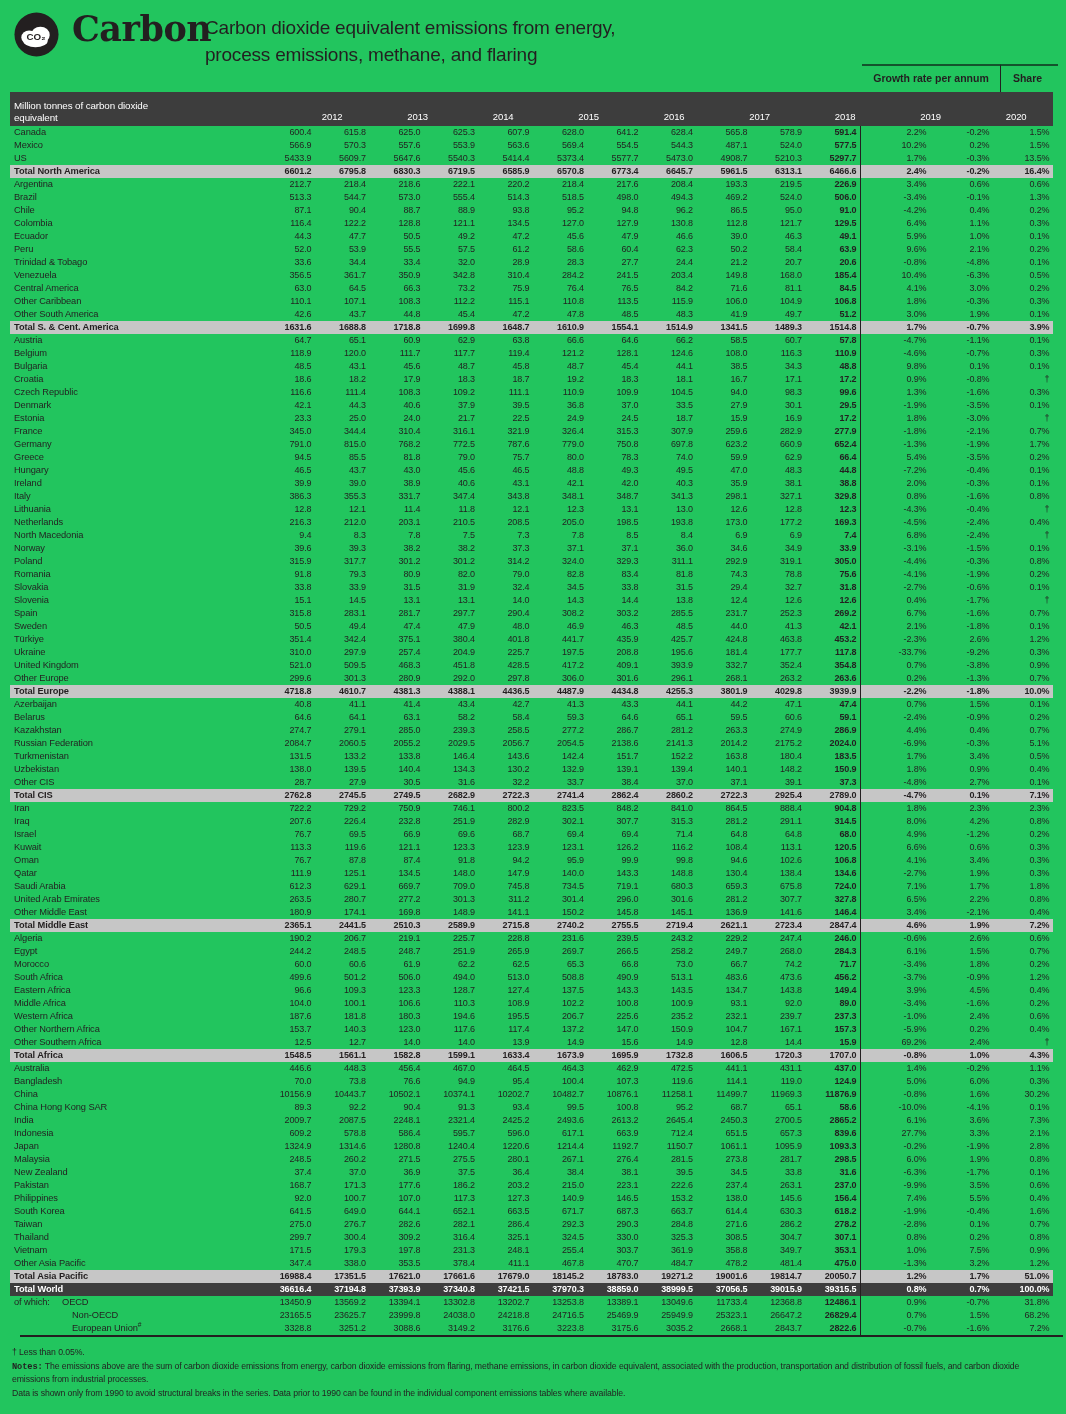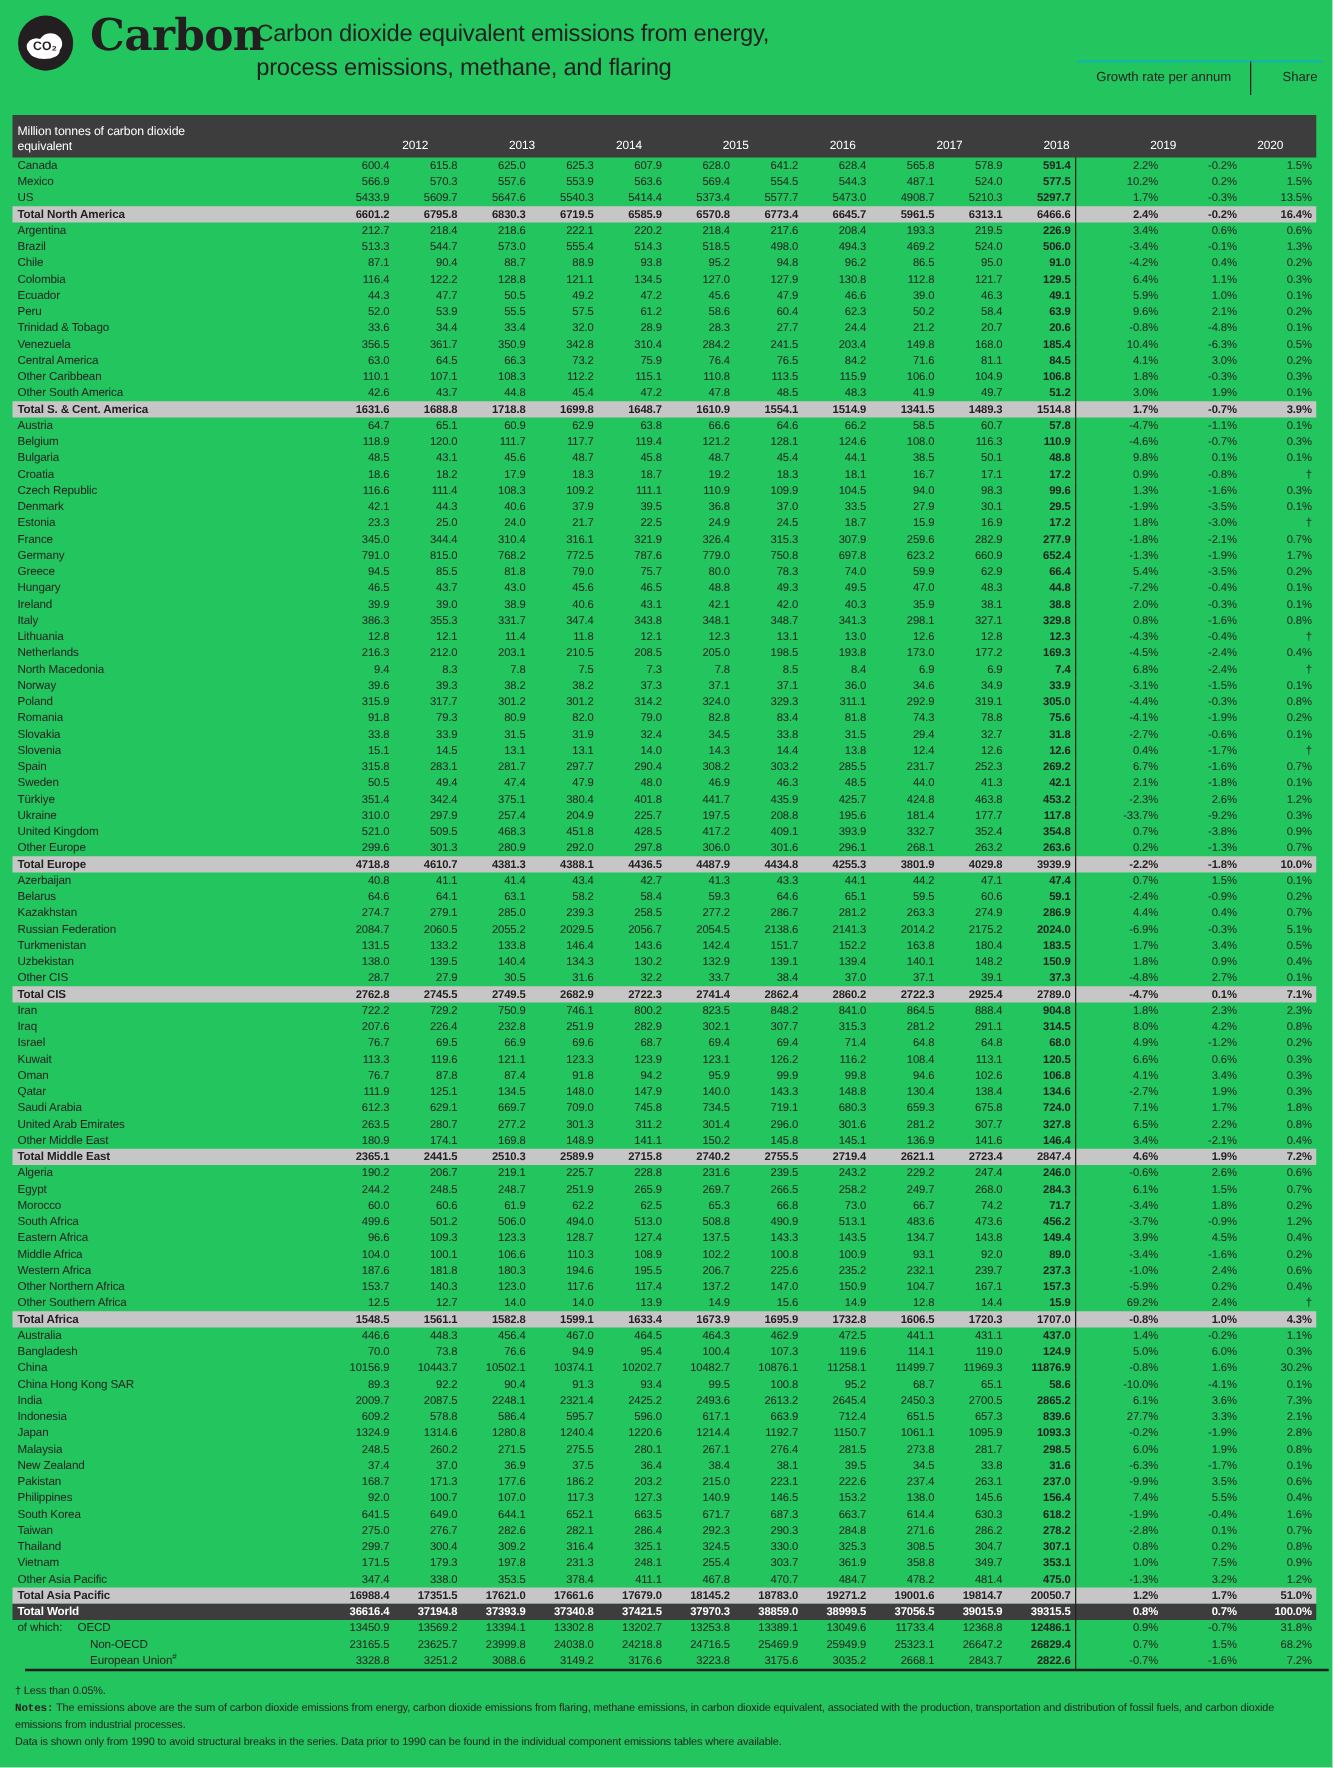--- a/index.html
+++ b/index.html
@@ -13,25 +13,25 @@
   .logo { position:absolute; left:13px; top:11px; width:47px; height:47px; }
   .brand {
     position:absolute; left:72px; top:8px;
     font-family:"DejaVu Serif", serif; font-weight:bold; font-size:35px; letter-spacing:-0.5px;
   }
   .subtitle {
     position:absolute; left:205px; top:14px;
     font-size:19px; font-weight:500; line-height:27px; letter-spacing:-0.2px;
   }
   .hdr-box {
-    position:absolute; top:48px; height:28px; border-top:2px solid #14b8a6;
-    font-size:10.5px; font-weight:normal; padding-top:6px; text-align:center;
+    position:absolute; top:64px; height:28px; border-top:2px solid #14532d;
+    font-size:10.5px; font-weight:bold; padding-top:6px; text-align:center;
   }
   .hdr-box.growth { left:862px; width:139px; border-right:1px solid #231f20; }
-  .hdr-box.share  { left:1001px; width:57px; text-align:right; padding-right:4px; }
+  .hdr-box.share  { left:1001px; width:57px; text-align:center; padding-right:4px; }
   
   .tbl { margin-left:10px; width:1043px; }
   .trow {
     display:grid;
     grid-template-columns:250px repeat(11,54.5px) 70px 63px 60px;
     height:13px; line-height:13px; font-size:9px; letter-spacing:-0.1px;
   }
   .c { white-space:nowrap; }
   .c.num { text-align:right; padding-right:3px; }
   .c.label { text-align:left; padding-left:4px; font-size:9.3px; overflow:hidden; }
@@ -407,21 +407,21 @@
           <div class="c label"><span>Bulgaria</span></div>
           <div class="c num">48.5</div>
           <div class="c num">43.1</div>
           <div class="c num">45.6</div>
           <div class="c num">48.7</div>
           <div class="c num">45.8</div>
           <div class="c num">48.7</div>
           <div class="c num">45.4</div>
           <div class="c num">44.1</div>
           <div class="c num">38.5</div>
-          <div class="c num">50.1</div>
+          <div class="c num">34.3</div>
           <div class="c num last">48.8</div>
           <div class="c num g1">9.8%</div>
           <div class="c num g2">0.1%</div>
           <div class="c num sh">0.1%</div>
         </div>
         <div class="trow">
           <div class="c label"><span>Croatia</span></div>
           <div class="c num">18.6</div>
           <div class="c num">18.2</div>
           <div class="c num">17.9</div>

